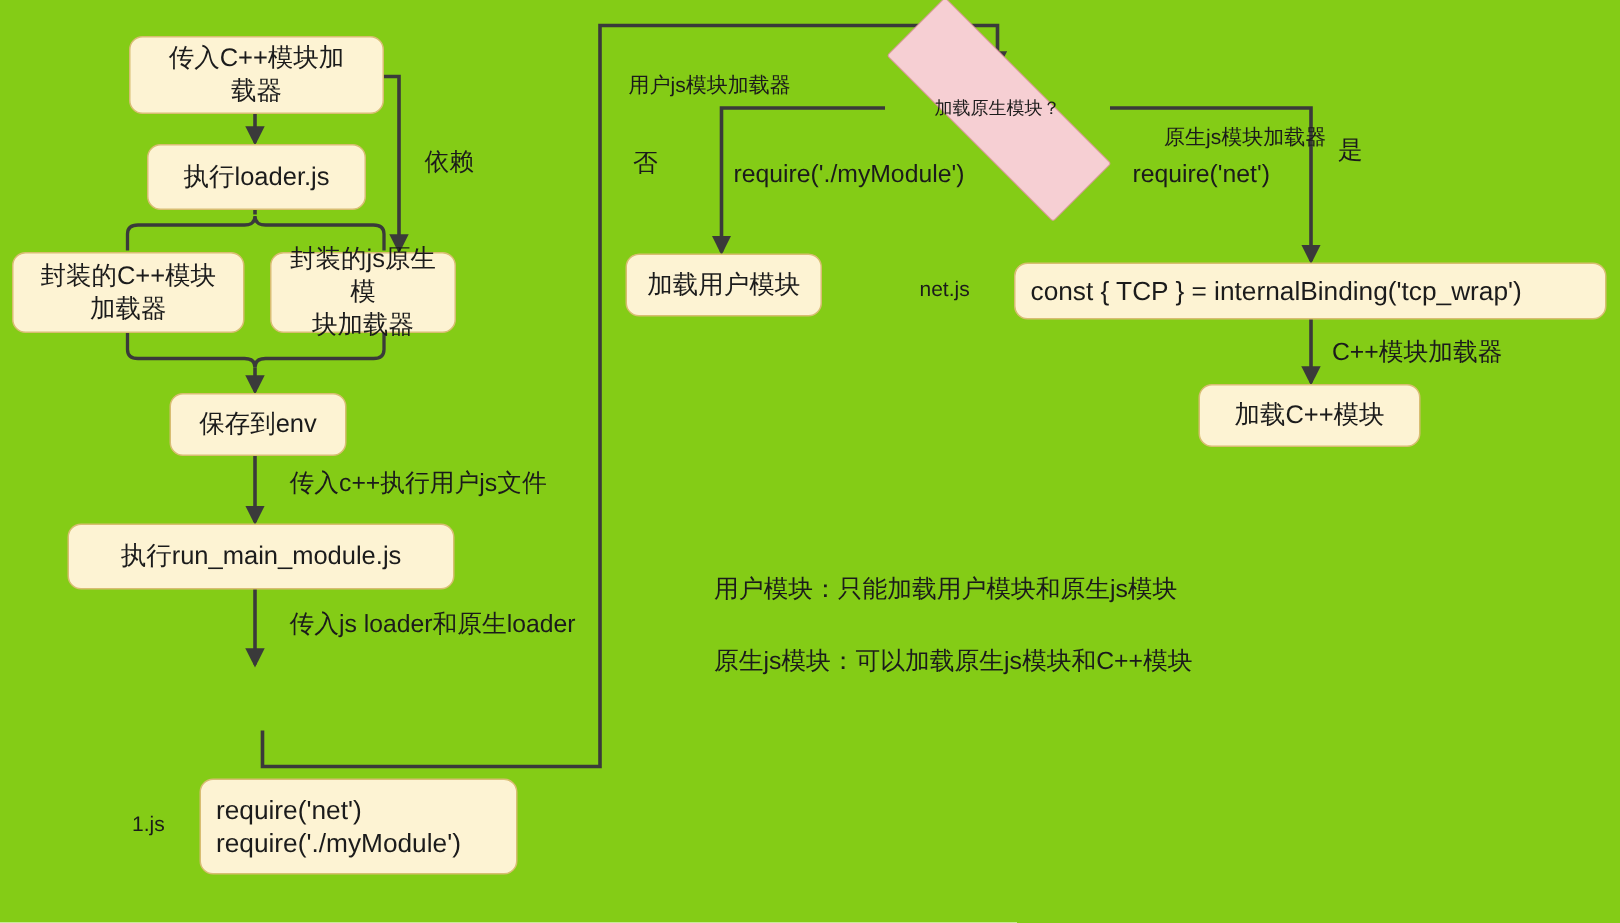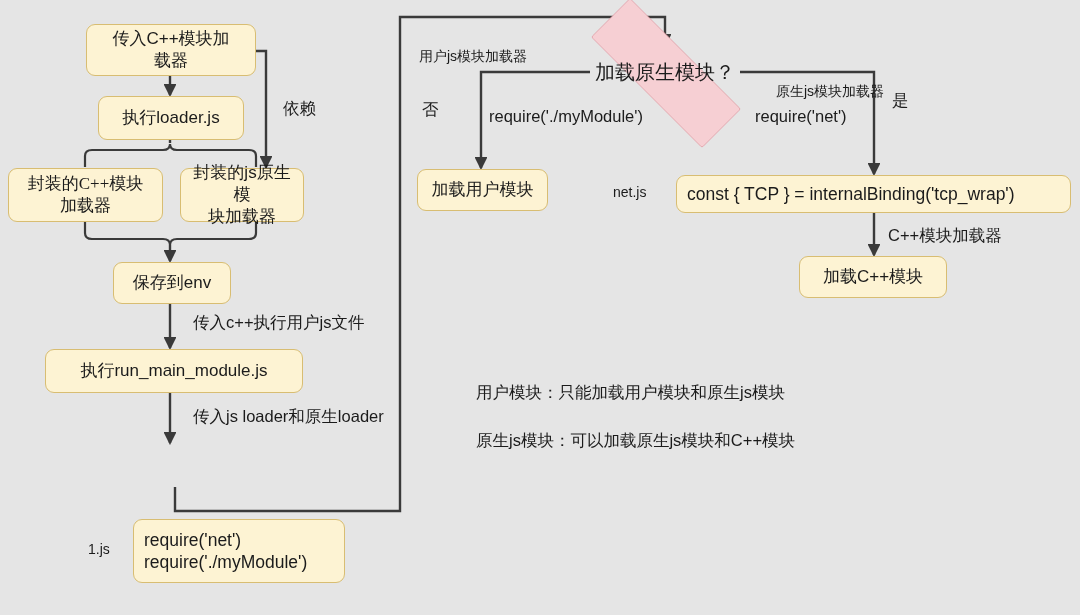--- a/index.html
+++ b/index.html
@@ -7,21 +7,21 @@
     padding: 0;
     background: #ffffff;
   }
   body {
     font-family: "Liberation Sans", "DejaVu Sans", sans-serif;
   }
   #canvas {
     position: relative;
     width: 1080px;
     height: 615px;
-    background: #e5e5e5;
+    background: #84cc16;
     overflow: hidden;
   }
   #wires {
     position: absolute;
     left: 0;
     top: 0;
     width: 1080px;
     height: 615px;
     pointer-events: none;
   }
@@ -48,21 +48,21 @@
     padding-left: 10px;
   }
   .decision {
     position: absolute;
     box-sizing: border-box;
     display: flex;
     align-items: center;
     justify-content: center;
     text-align: center;
     color: #1b1b1b;
-    font-size: 20px;
+    font-size: 12px;
     z-index: 3;
   }
   .decision .diamond-bg {
     position: absolute;
     left: 0; top: 0;
     width: 100%; height: 100%;
     background: #f6cfd3;
     border: 1.5px solid #e09aa2;
     transform: rotate(45deg) scale(0.707);
     border-radius: 3px;
@@ -133,21 +133,21 @@
 
   <div class="node" style="left:86px; top:24px; width:170px; height:52px;">
     <span>传入C++模块加
 载器</span>
   </div>
 
   <div class="node" style="left:98px; top:96px; width:146px; height:44px;">
     <span>执行loader.js</span>
   </div>
 
-  <div class="node" style="left:8px; top:168px; width:155px; height:54px;font-family:Liberation Serif, serif;">
+  <div class="node" style="left:8px; top:168px; width:155px; height:54px;">
     <span>封装的C++模块
 加载器</span>
   </div>
 
   <div class="node" style="left:180px; top:168px; width:124px; height:54px;">
     <span>封装的js原生模
 块加载器</span>
   </div>
 
   <div class="node" style="left:113px; top:262px; width:118px; height:42px;">

